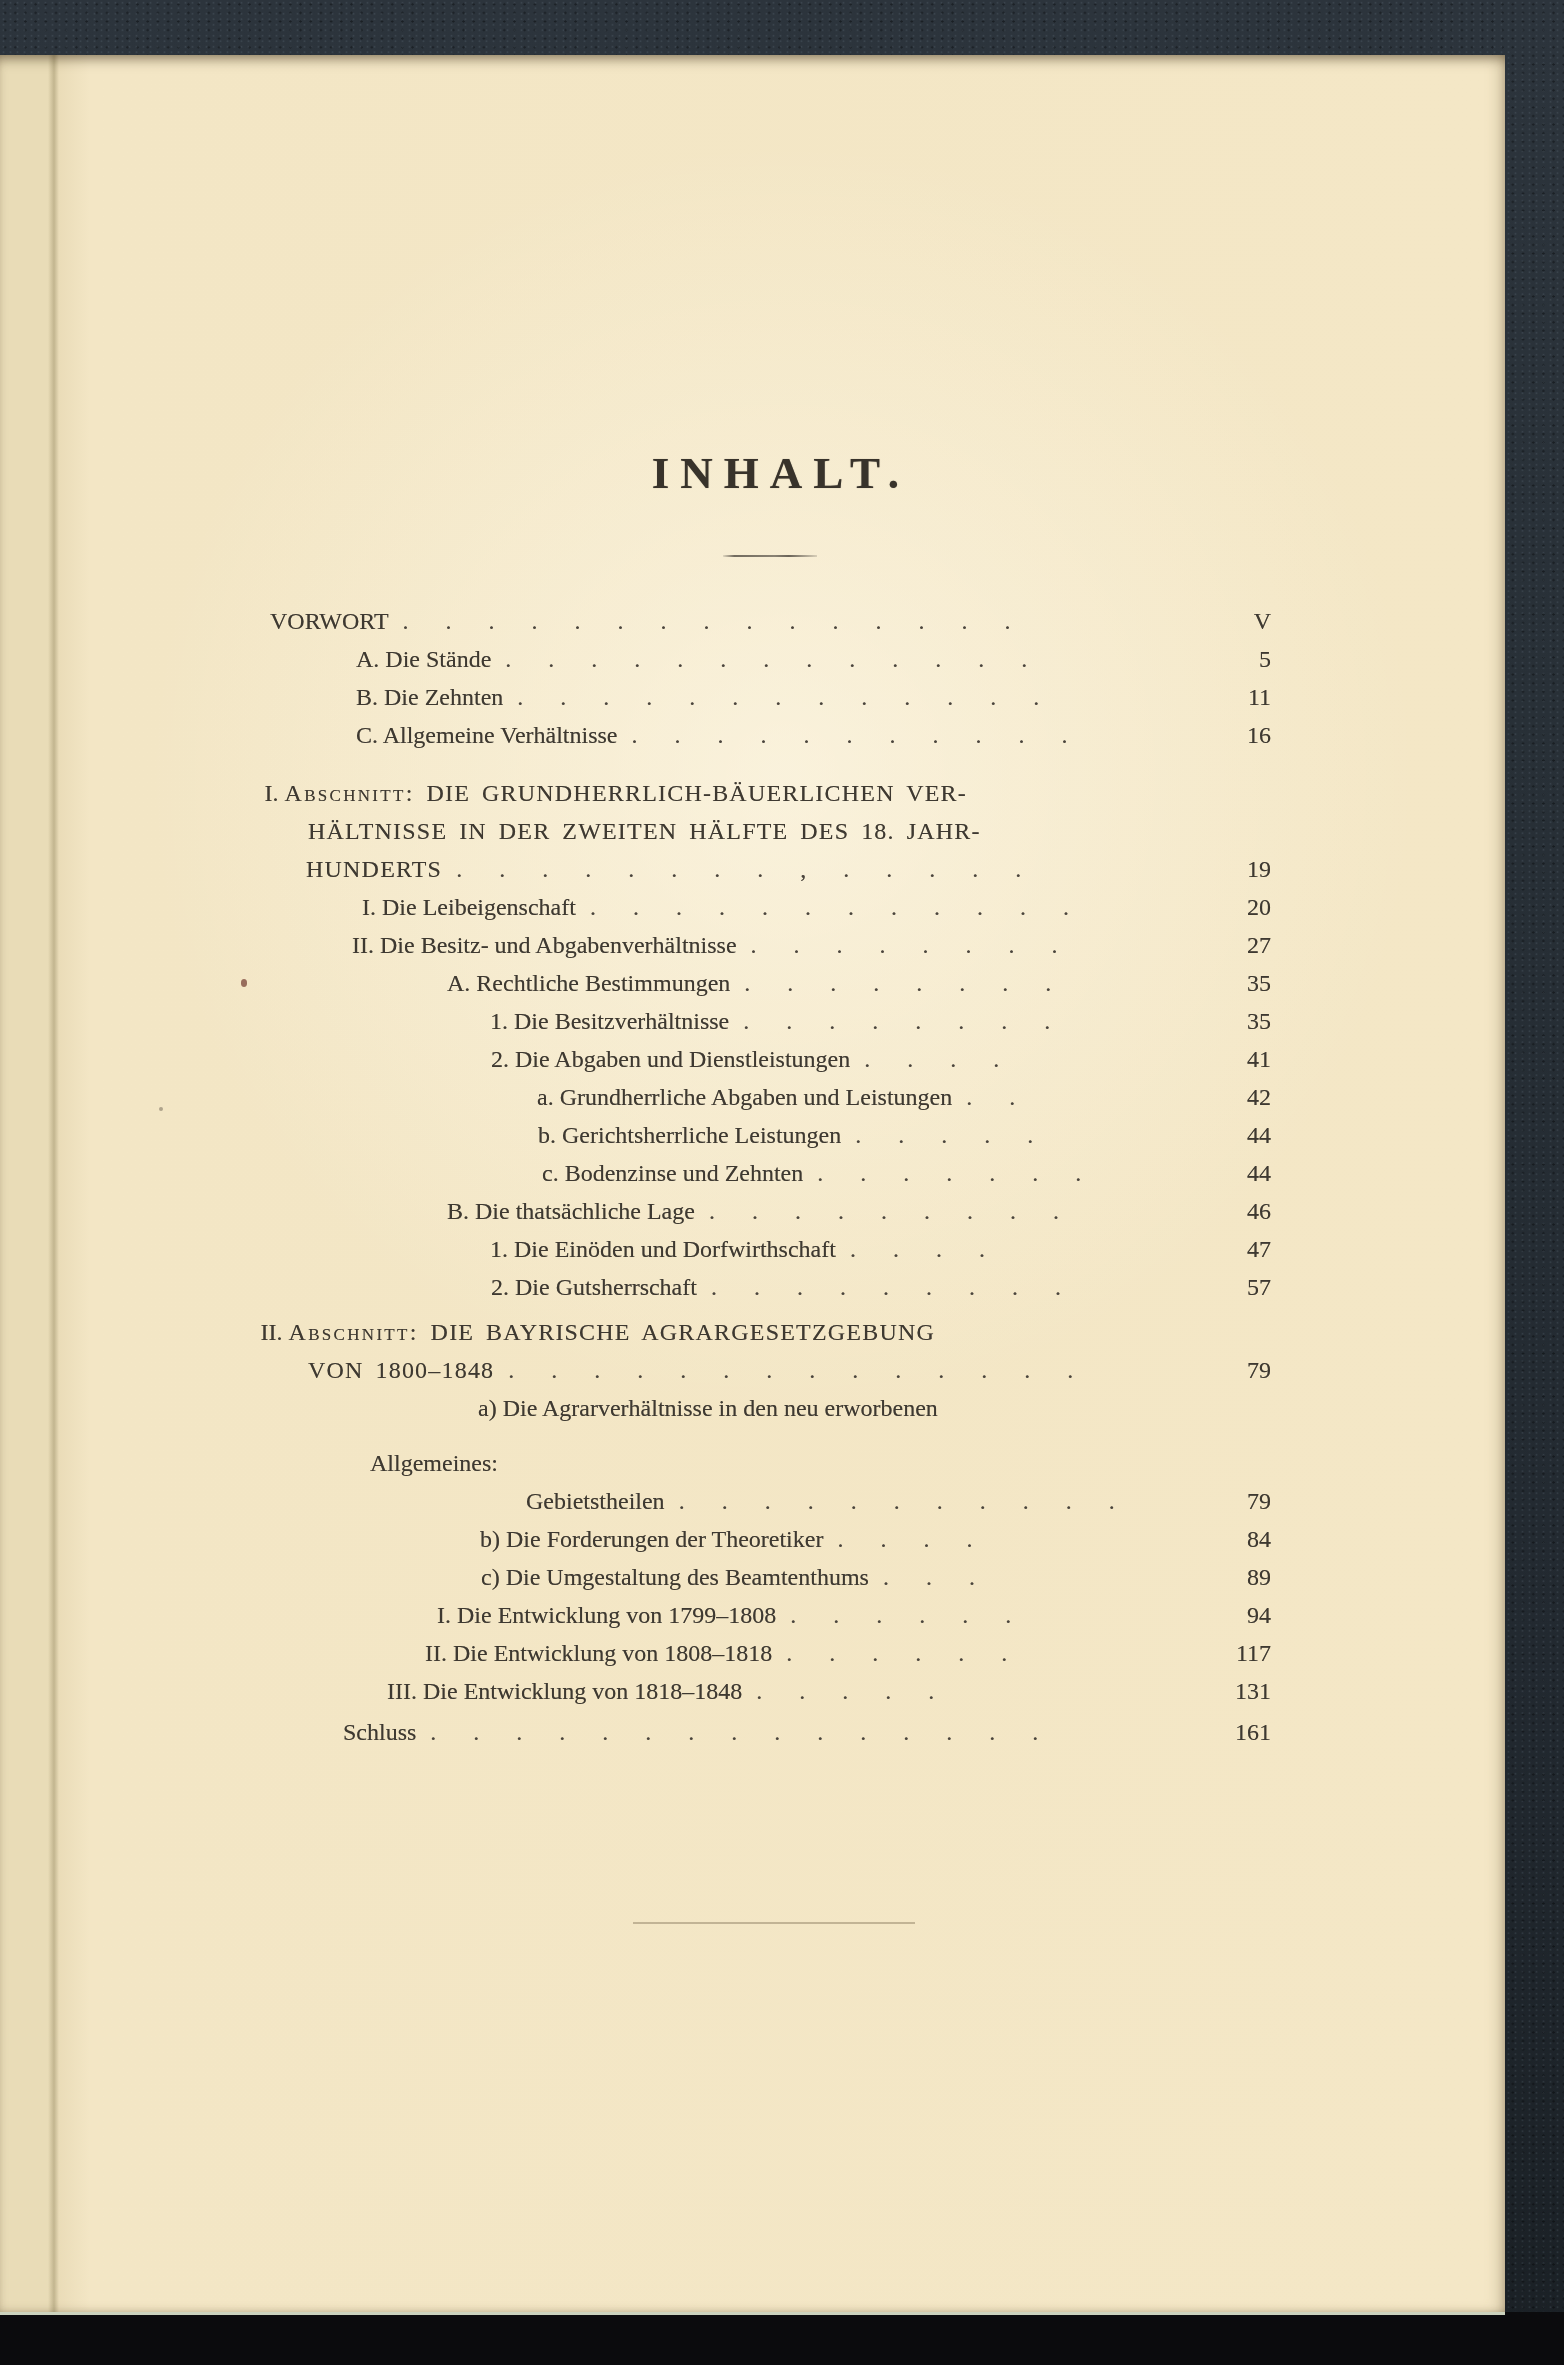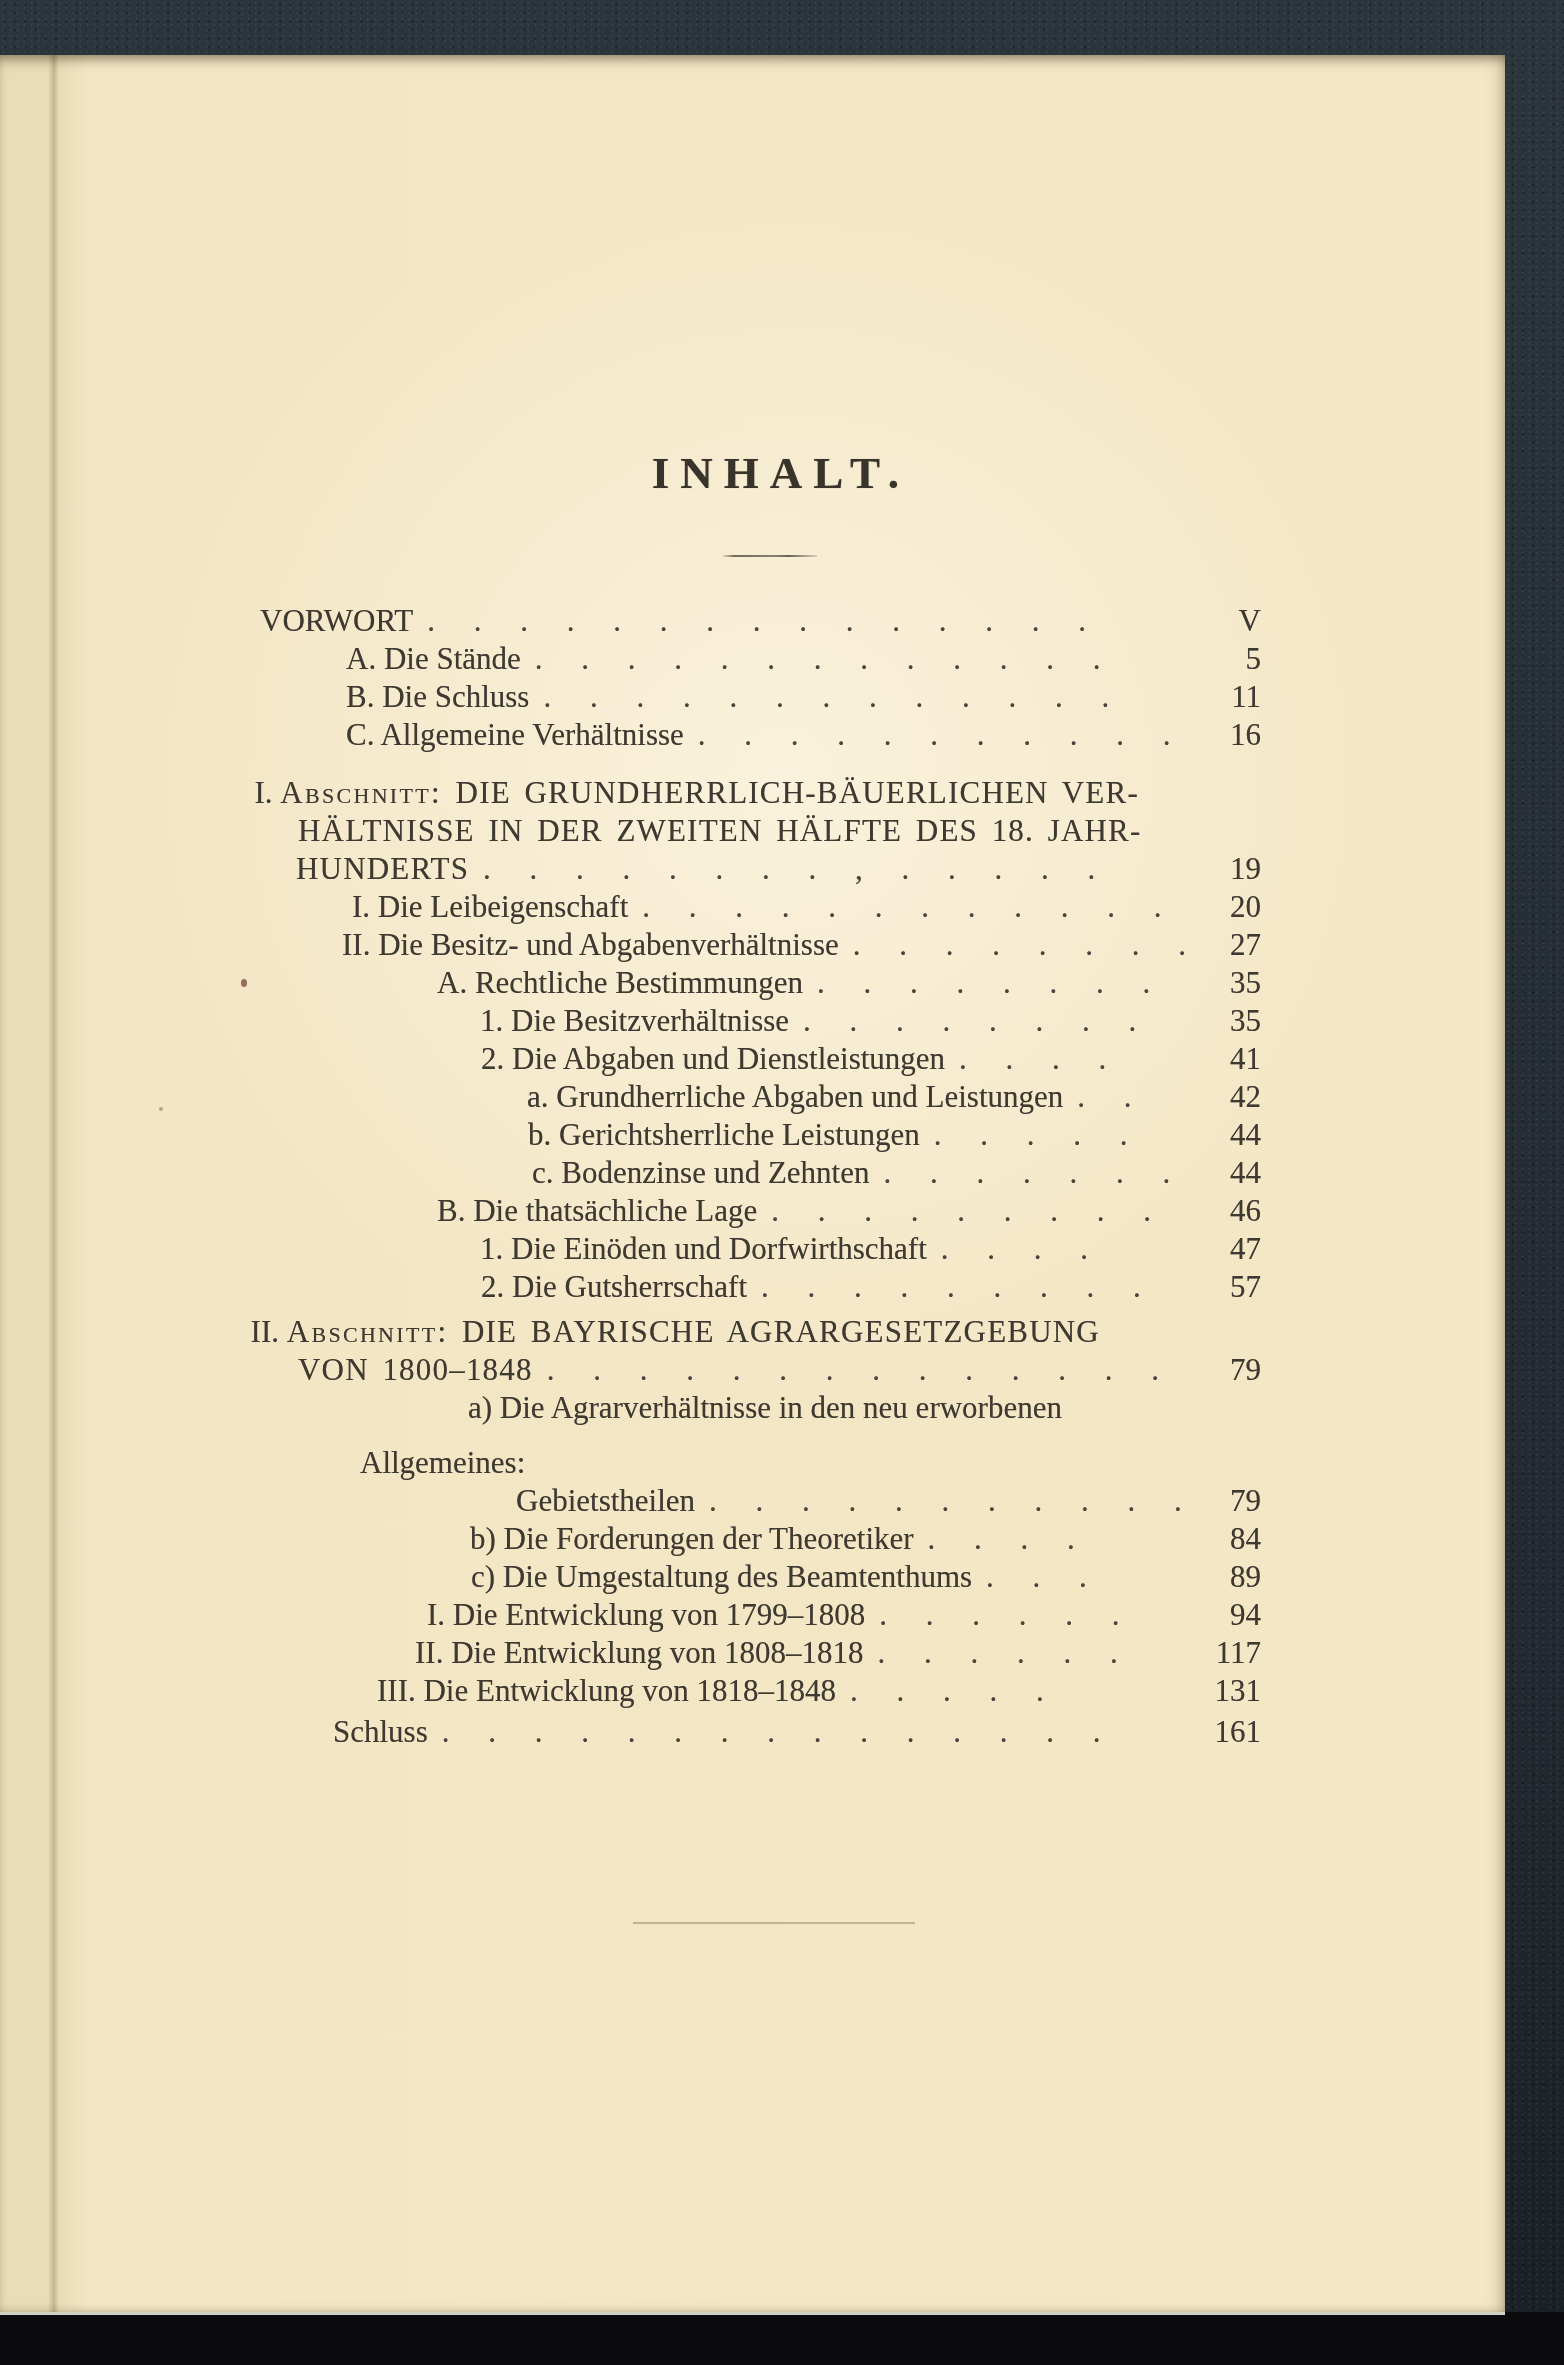--- a/index.html
+++ b/index.html
@@ -49,22 +49,22 @@
     text-shadow:0 0 0.8px rgba(56,51,43,0.55);
   }
 
   .title-rule {
     position:absolute; top:500px; left:723px; width:94px; height:2.3px;
     background:linear-gradient(90deg, rgba(90,84,74,0.15), rgba(90,84,74,0.85) 12%,
                rgba(90,84,74,0.7) 55%, rgba(90,84,74,0.9) 70%, rgba(90,84,74,0.2));
   }
 
   .toc {
-    position:absolute; top:547px; left:260px; width:1001px;
-    font-size:31px; line-height:38px;
+    position:absolute; top:547px; left:270px; width:1001px;
+    font-size:24px; line-height:38px;
     text-shadow:0 0 0.5px rgba(62,57,49,0.5);
   }
   .row { display:flex; align-items:baseline; white-space:nowrap; }
   .row .t { flex:0 0 auto; }
   .sc   { font-variant:small-caps; letter-spacing:2.3px; }
   .caps { letter-spacing:1.2px; word-spacing:4.7px;text-align:right; }
   .leader { flex:1 1 0; min-width:0; overflow:hidden; margin-right:20.3px; }
   .dots { word-spacing:31px; color:#4a443c; padding-left:14px; }
   .dots:empty { display:none; }
   .num { flex:0 0 auto; text-align:right; }
@@ -104,21 +104,21 @@
       </div>
 
 
       <div class="row" style="margin-left:86px">
         <span class="t"><span>A. Die Stände</span></span>
         <span class="leader"><span class="dots">. . . . . . . . . . . . .</span></span>
         <span class="num">5</span>
       </div>
 
       <div class="row" style="margin-left:86px">
-        <span class="t"><span>B. Die Schluss</span></span>
+        <span class="t"><span>B. Die Zehnten</span></span>
         <span class="leader"><span class="dots">. . . . . . . . . . . . .</span></span>
         <span class="num">11</span>
       </div>
 
       <div class="row" style="margin-left:86px">
         <span class="t"><span>C. Allgemeine Verhältnisse</span></span>
         <span class="leader"><span class="dots">. . . . . . . . . . .</span></span>
         <span class="num">16</span>
       </div>
 

